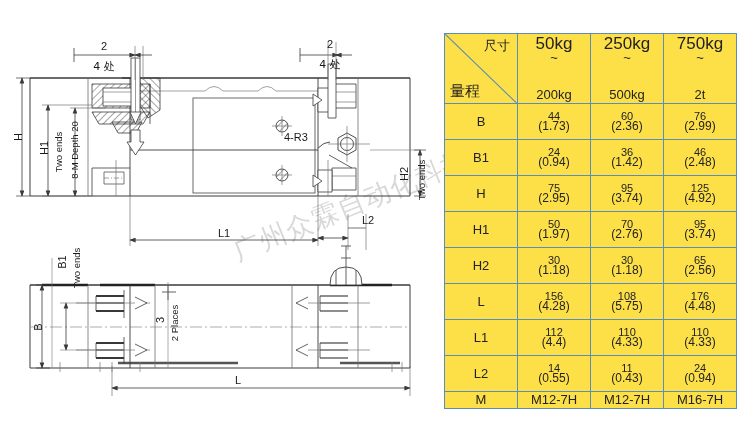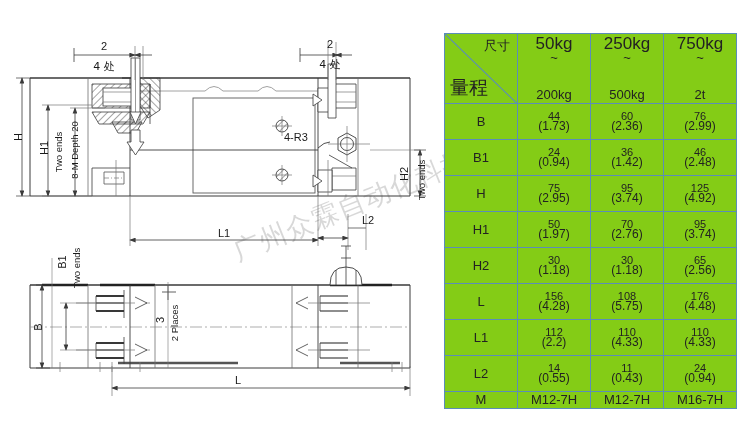--- a/index.html
+++ b/index.html
@@ -65,21 +65,21 @@
   #spec-table-wrap {
     position: absolute;
     left: 444px;
     top: 33px;
     width: 288px;
   }
   table.spec {
     border-collapse: collapse;
     width: 288px;
     table-layout: fixed;
-    background: #84cc16;
+    background: #fde047;
   }
   table.spec td {
     border: 1px solid #5b8db8;
     text-align: center;
     vertical-align: middle;
     font-family: "Liberation Sans", "DejaVu Sans", sans-serif;
     font-size: 13px;
     color: #222222;
     line-height: 1.08;
     padding: 1px 0;
@@ -102,22 +102,22 @@
     right: 7px;
     top: 5px;
     font-family: "DejaVu Sans", sans-serif;
     font-size: 13px;
     color: #222;
   }
   .corner-range {
     position: absolute;
     left: 5px;
     bottom: 4px;
-    font-family: Liberation Mono, monospace;
-    font-size: 19px;
+    font-family: Liberation Serif, serif;
+    font-size: 15px;
     color: #222;
   }
   .hdr-cell {
     height: 56px;
     line-height: 1.0;
   }
   .hdr-cell .top { display: block; font-size: 17px; }
   .hdr-cell .tilde { display: block; font-size: 13px; margin: -2px 0 -1px 0; }
   .hdr-cell .bot { display: block; font-size: 13px; margin-top: 24px; }
 
@@ -534,21 +534,21 @@
           <td class="val-col">
             <span class="mm">176</span>
             <span class="inch">(4.48)</span>
           </td>
         </tr>
 
         <tr class="data-row">
           <td class="label-col">L1</td>
           <td class="val-col">
             <span class="mm">112</span>
-            <span class="inch">(2.2)</span>
+            <span class="inch">(4.4)</span>
           </td>
           <td class="val-col">
             <span class="mm">110</span>
             <span class="inch">(4.33)</span>
           </td>
           <td class="val-col">
             <span class="mm">110</span>
             <span class="inch">(4.33)</span>
           </td>
         </tr>

